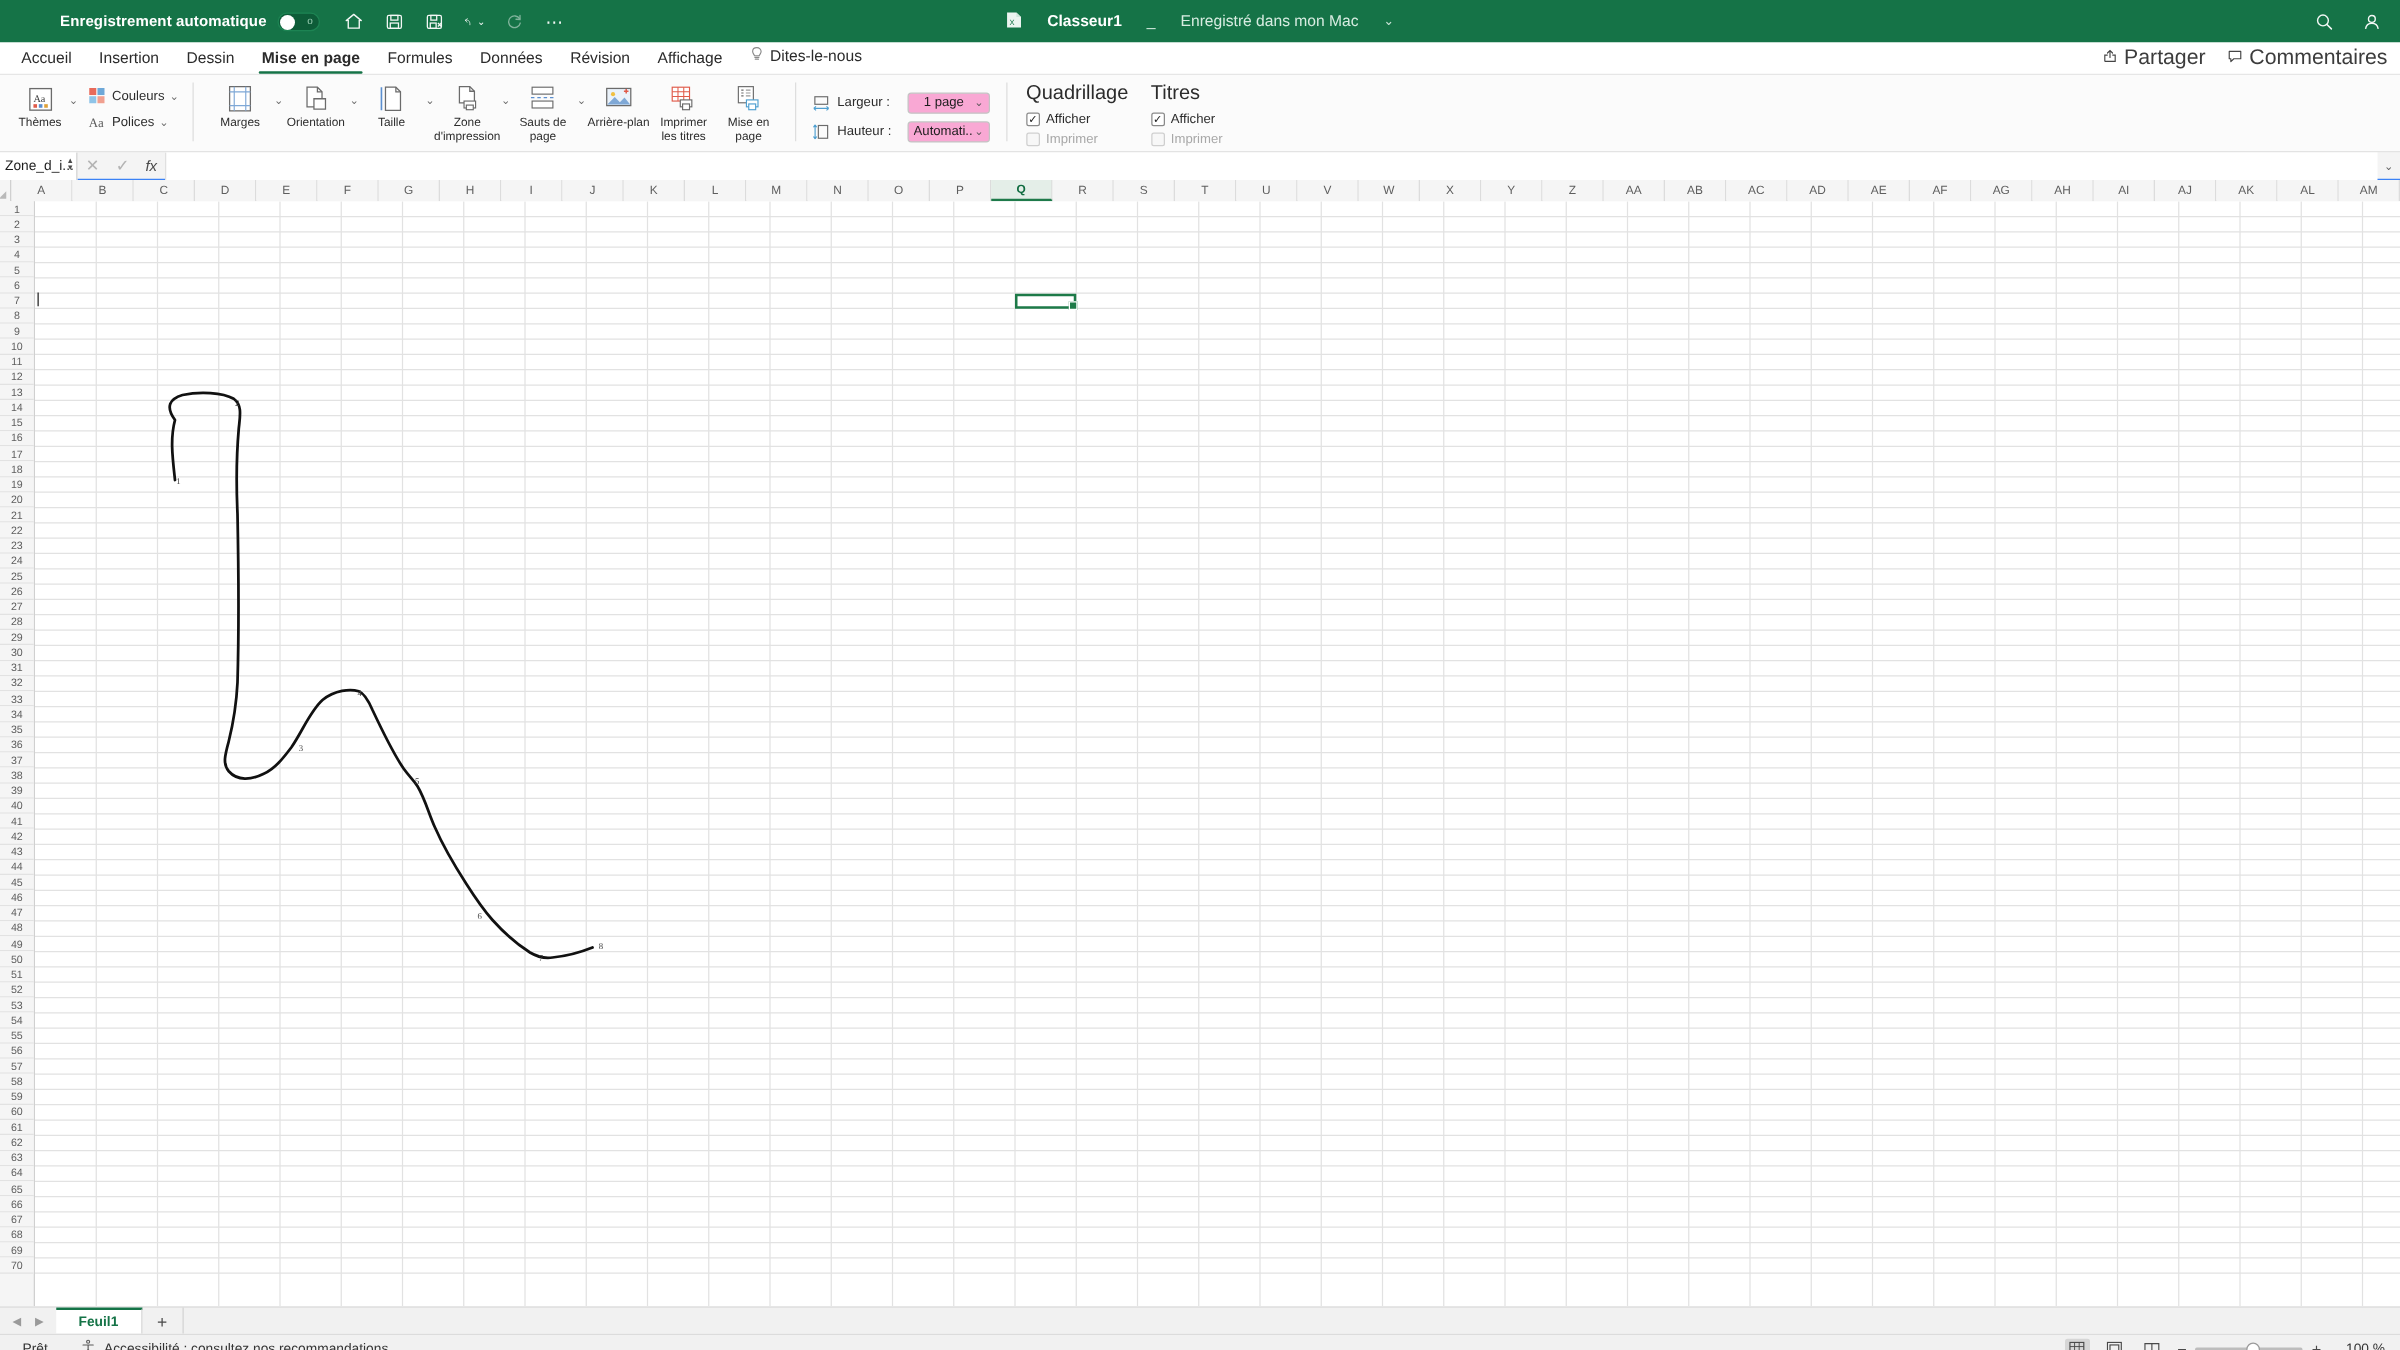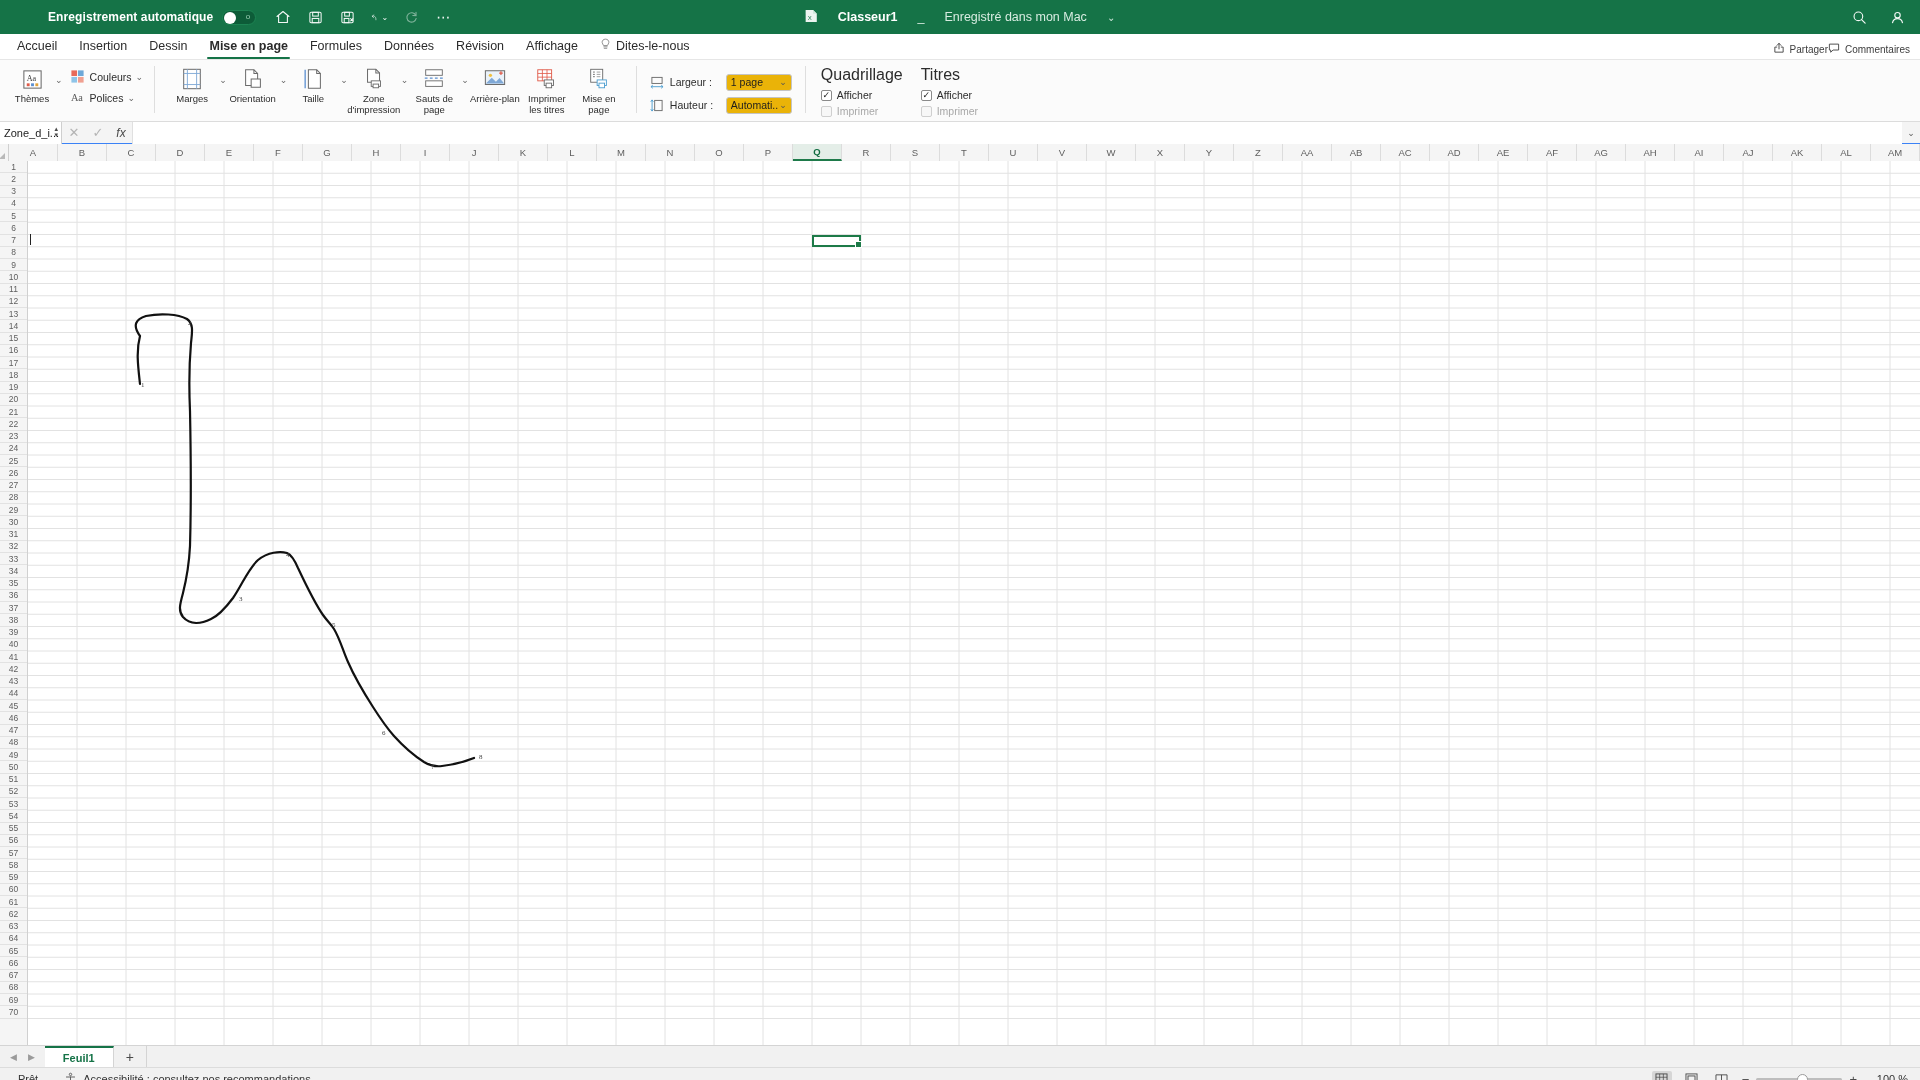--- a/index.html
+++ b/index.html
@@ -95,22 +95,22 @@
     content: "";
     position: absolute;
     left: 9px; right: 9px; bottom: 0;
     height: 2px; background: #157347;
     border-radius: 1px;
   }
   .tab.hint { display: flex; align-items: center; gap: 5px; }
   .tab .bulb { color: #b88a1e; font-size: 11px; }
   #tabsbar .tabs-right {
     position: absolute; right: 10px; bottom: 3px;
-    display: flex; align-items: center; 
-    font-size: 10px; color: #3c3c3c;
+    display: flex; align-items: center; gap: 18px;
+    font-size: 17px; color: #3c3c3c;
   }
   .tabs-right .item { display: flex; align-items: center; gap: 5px; }
 
   
   #ribbon {
     height: 62px;
     background: #fbfbfb;
     border-bottom: 1px solid #dcdcdc;
     display: flex;
     align-items: stretch;
@@ -140,25 +140,26 @@
   .stackrow .mini { width: 17px; height: 16px; display:flex; align-items:center; justify-content:center; }
 
   
   .fitgroup { display: flex; flex-direction: column; justify-content: center; padding: 6px 8px 0 8px; gap: 6px; }
   .fitrow { display: flex; align-items: center; gap: 6px; }
   .fitrow .fic { width: 14px; height: 14px; display:flex; align-items:center; justify-content:center; }
   .fitrow .flabel { font-size: 10.5px; color: #2c2c2c; width: 50px; }
   .combo {
     width: 66px; height: 17px;
     border: 1px solid #c4c4c4; border-radius: 3px;
-    background: #eab308;
+    background: #f9a8d4;
     font-size: 10.5px; color: #1d1d1d;
     display: flex; align-items: center;
     padding: 0 4px;
     position: relative;
+    text-align: center;
   }
   .combo .cv { flex: 1; white-space: nowrap; overflow: hidden; }
   .combo .cc { font-size: 9px; color: #555; }
 
   
   .optgroup { display: flex; padding: 6px 10px 0 10px; gap: 18px; }
   .optcol { display: flex; flex-direction: column; gap: 4px; }
   .optcol .head { font-size: 16px; color: #2c2c2c; margin-bottom: 1px; }
   .optrow { display: flex; align-items: center; gap: 5px; font-size: 10.5px; color: #2c2c2c; }
   .optrow.dis { color: #a8a8a8; }

